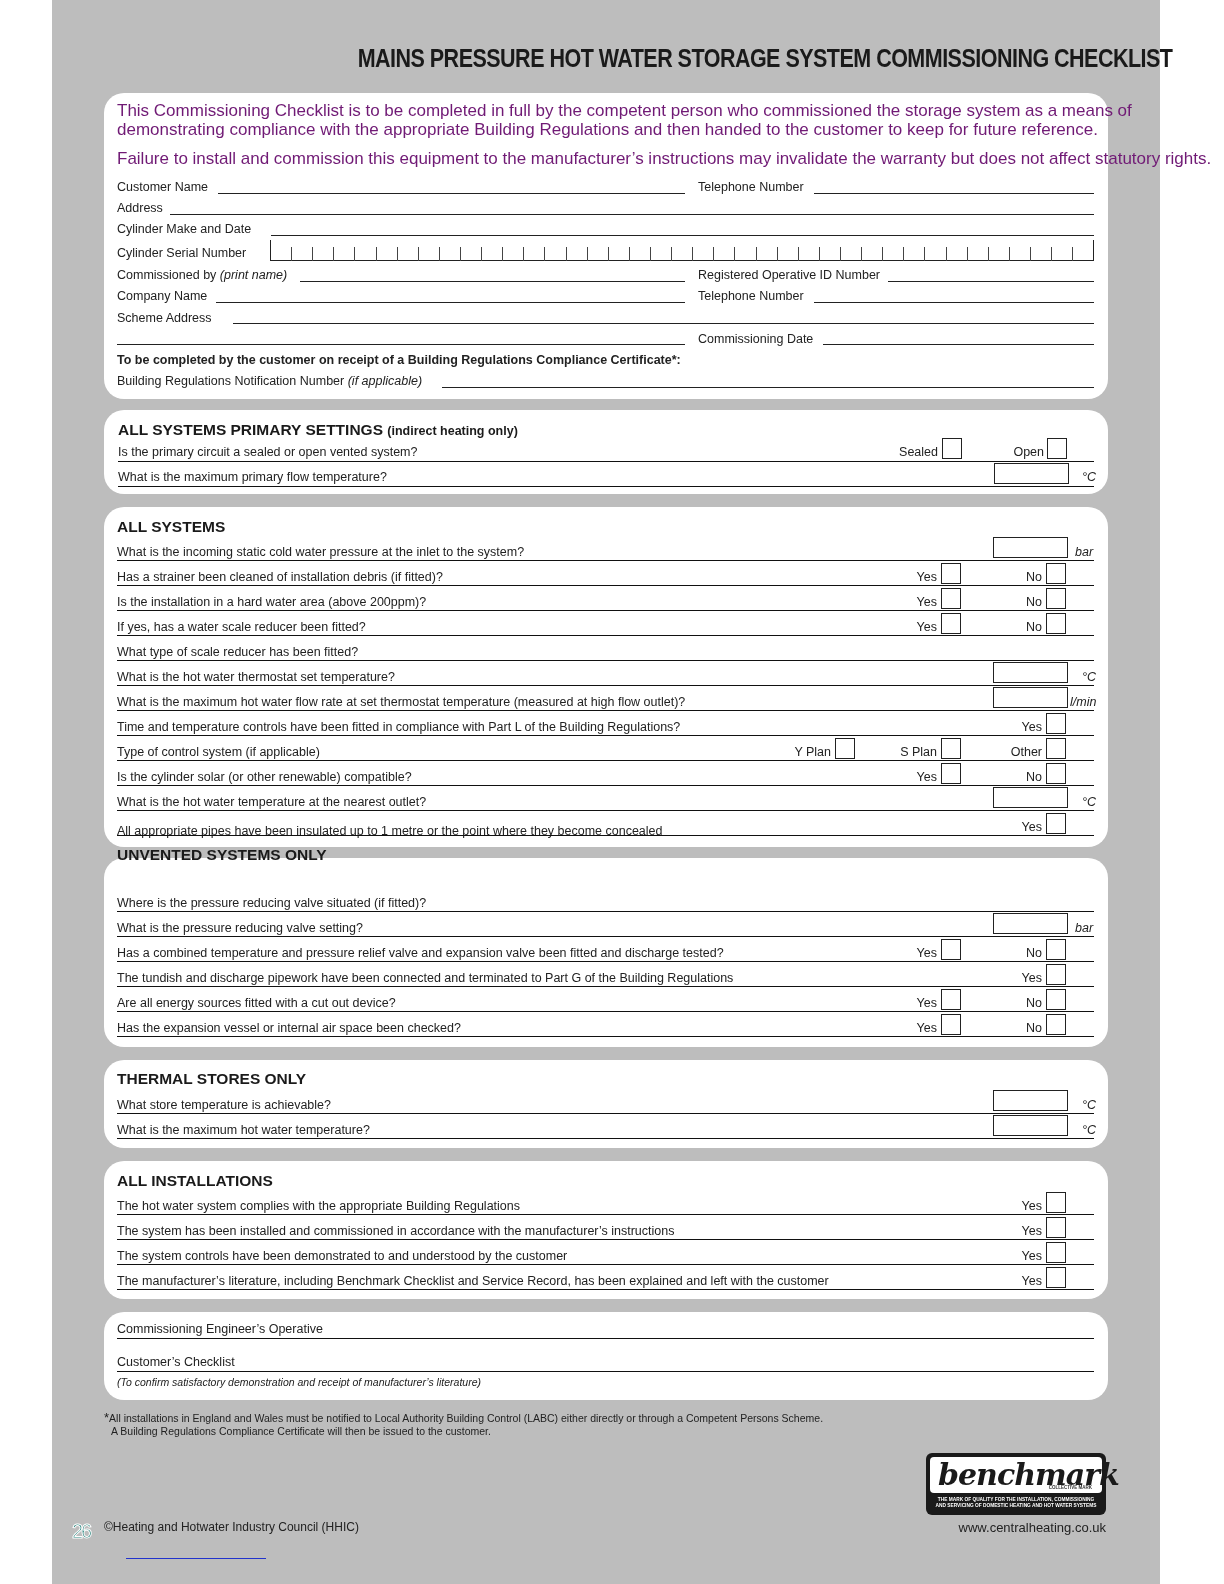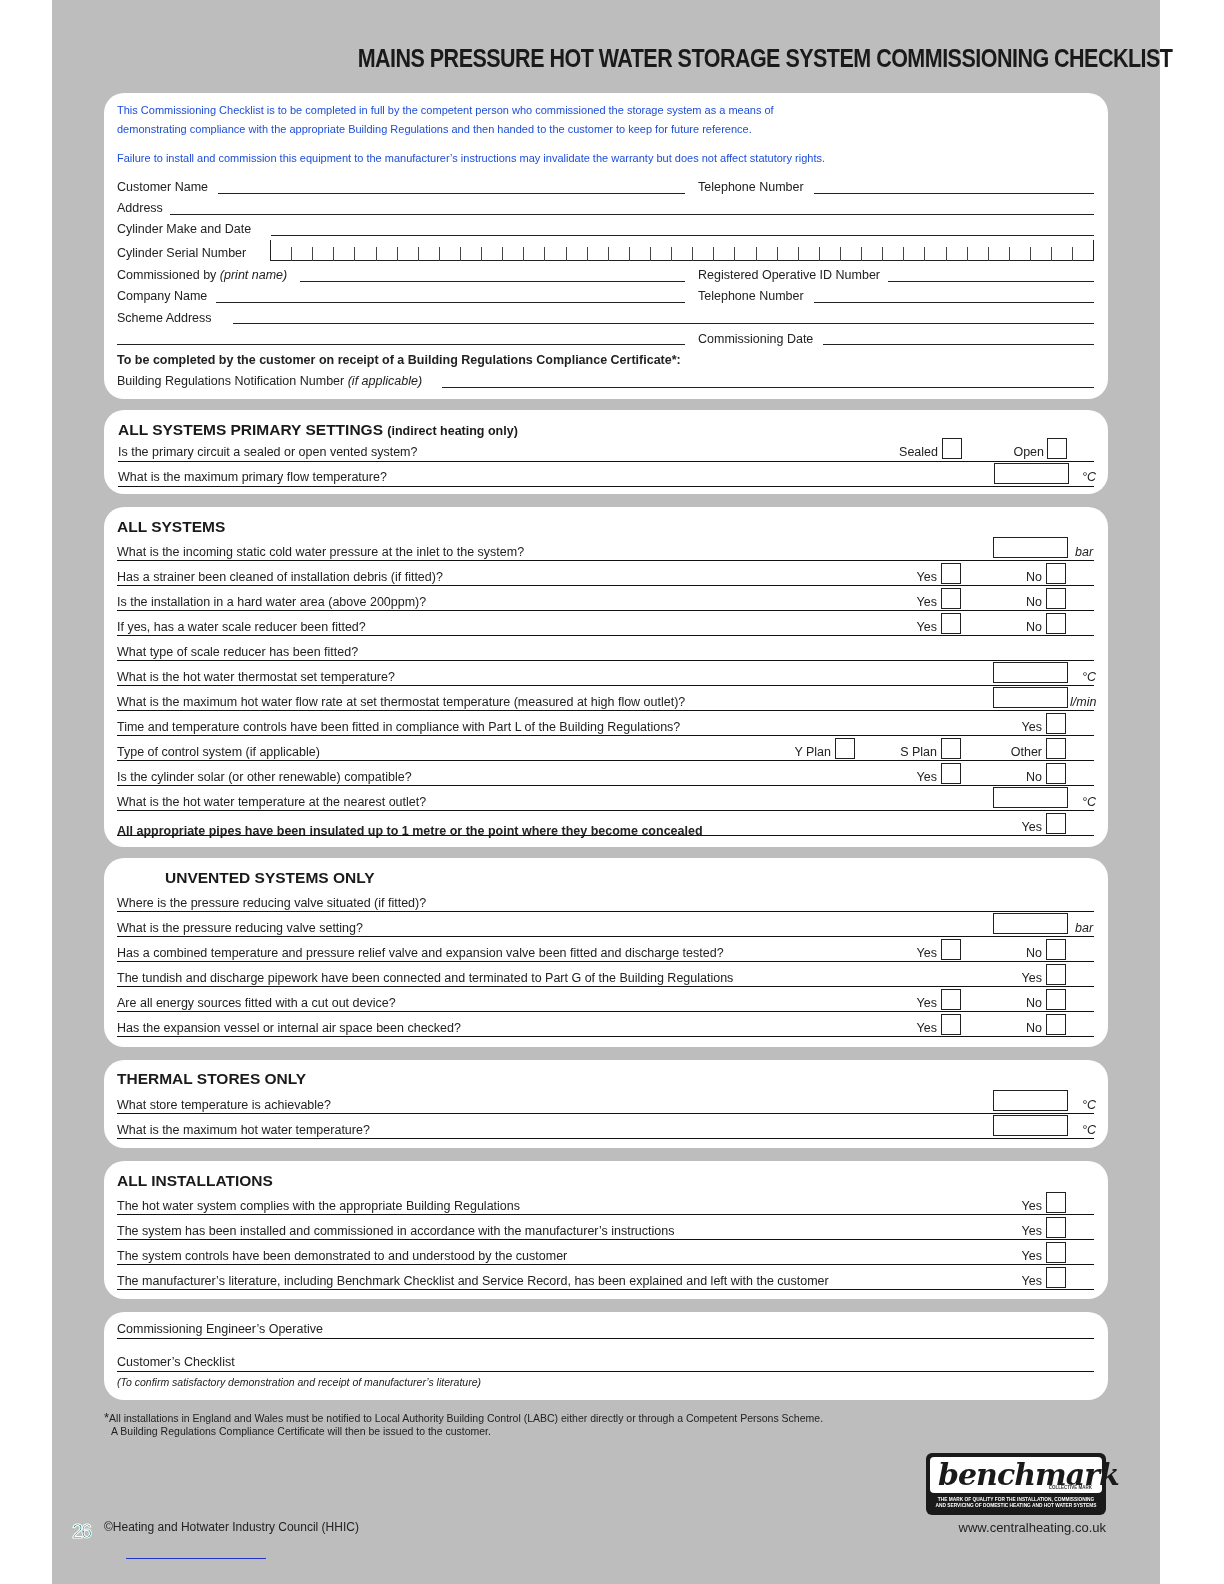--- a/index.html
+++ b/index.html
@@ -5,21 +5,21 @@
   html, body { margin:0; padding:0; background:#ffffff; }
   body { width:1224px; height:1584px; position:relative; overflow:hidden;
          font-family:"Liberation Sans", sans-serif; color:#1a1a1a; }
   .page { position:absolute; left:52px; top:0; width:1108px; height:1584px; background:#bdbdbd; }
   .title { position:absolute; right:52px; top:44px; font-family:"Liberation Sans", sans-serif;
            font-weight:bold; font-size:25px; letter-spacing:-0.6px; transform:scaleX(0.86);
            transform-origin:right center; color:#1a1a1a; white-space:nowrap; }
   .panel { position:absolute; left:104px; width:1004px; background:#ffffff; border-radius:20px; }
   .abs { position:absolute; white-space:nowrap; }
   .t { font-size:12.5px; color:#222; }
-  .intro { font-size:11px; color:#1d4ed8; line-height:19px; }
+  .intro { font-size:17px; color:#701a75; line-height:19px; }
   .line { position:absolute; height:0; border-top:1px solid #222; }
   .line.thick { border-top:1.5px solid #111; }
   .h { font-weight:bold; font-size:15.5px; color:#1a1a1a; }
   .h small { font-size:12.5px; font-weight:bold; }
   .box { position:absolute; width:20px; height:21px; border:1px solid #222; background:#fff; box-sizing:border-box; }
   .vbox { position:absolute; width:75px; height:21px; border:1px solid #222; background:#fff; box-sizing:border-box; }
   .unit { font-style:italic; font-size:12.5px; color:#222; }
   .opt { font-size:12.5px; color:#222; text-align:right; }
   .ital { font-style:italic; }
   .serial { position:absolute; left:270px; top:240px; width:824px; height:21px; border-bottom:1.5px solid #222; border-left:1.5px solid #222; border-right:1.5px solid #222; box-sizing:border-box; display:flex; }
@@ -187,28 +187,28 @@
     <div class="abs t" style="left:117px;top:770px;text-align:right;">Is the cylinder solar (or other renewable) compatible?</div>
     <div class="abs opt" style="left:880px;top:770px;width:57px;">Yes</div>
     <div class="box" style="left:941px;top:763px;"></div>
     <div class="abs opt" style="left:990px;top:770px;width:52px;">No</div>
     <div class="box" style="left:1046px;top:763px;"></div>
     <div class="line thick" style="left:117px;top:785px;width:977px;"></div>
     <div class="abs t" style="left:117px;top:795px;">What is the hot water temperature at the nearest outlet?</div>
     <div class="vbox" style="left:993px;top:787px;"></div>
     <div class="abs unit" style="left:1082px;top:795px;">°C</div>
     <div class="line thick" style="left:117px;top:810px;width:977px;"></div>
-    <div class="abs t" style="left:117px;top:824px;font-weight:bold;">All appropriate pipes have been insulated up to 1 metre or the point where they become concealed</div>
+    <div class="abs t" style="left:117px;top:824px;">All appropriate pipes have been insulated up to 1 metre or the point where they become concealed</div>
     <div class="abs opt" style="left:990px;top:820px;width:52px;">Yes</div>
     <div class="box" style="left:1046px;top:813px;"></div>
     <div class="line thick" style="left:117px;top:835px;width:977px;"></div>
   </div>
 
 <div class="panel" style="top:858px;height:189px;"></div>
-<div class="abs h" style="left:117px;top:869px;margin-left:48px;">UNVENTED SYSTEMS ONLY</div>
+<div class="abs h" style="left:117px;top:846px;">UNVENTED SYSTEMS ONLY</div>
 <div id="unvented-rows">
     <div class="abs t" style="left:117px;top:896px;">Where is the pressure reducing valve situated (if fitted)?</div>
     <div class="line thick" style="left:117px;top:911px;width:977px;"></div>
     <div class="abs t" style="left:117px;top:921px;">What is the pressure reducing valve setting?</div>
     <div class="vbox" style="left:993px;top:913px;"></div>
     <div class="abs unit" style="left:1075px;top:921px;">bar</div>
     <div class="line thick" style="left:117px;top:936px;width:977px;"></div>
     <div class="abs t" style="left:117px;top:946px;">Has a combined temperature and pressure relief valve and expansion valve been fitted and discharge tested?</div>
     <div class="abs opt" style="left:880px;top:946px;width:57px;">Yes</div>
     <div class="box" style="left:941px;top:939px;"></div>

